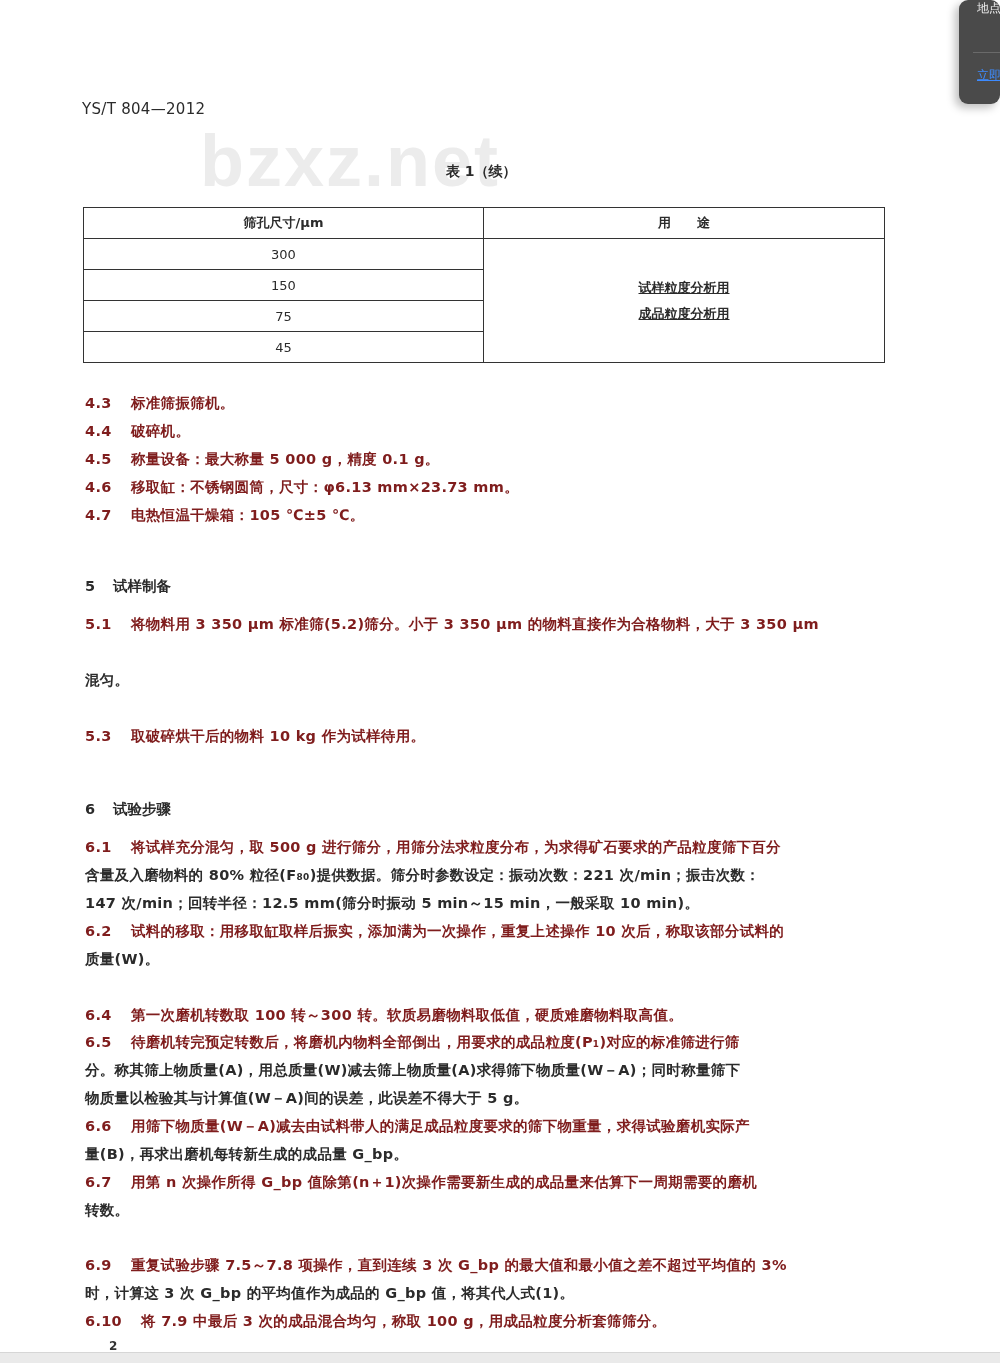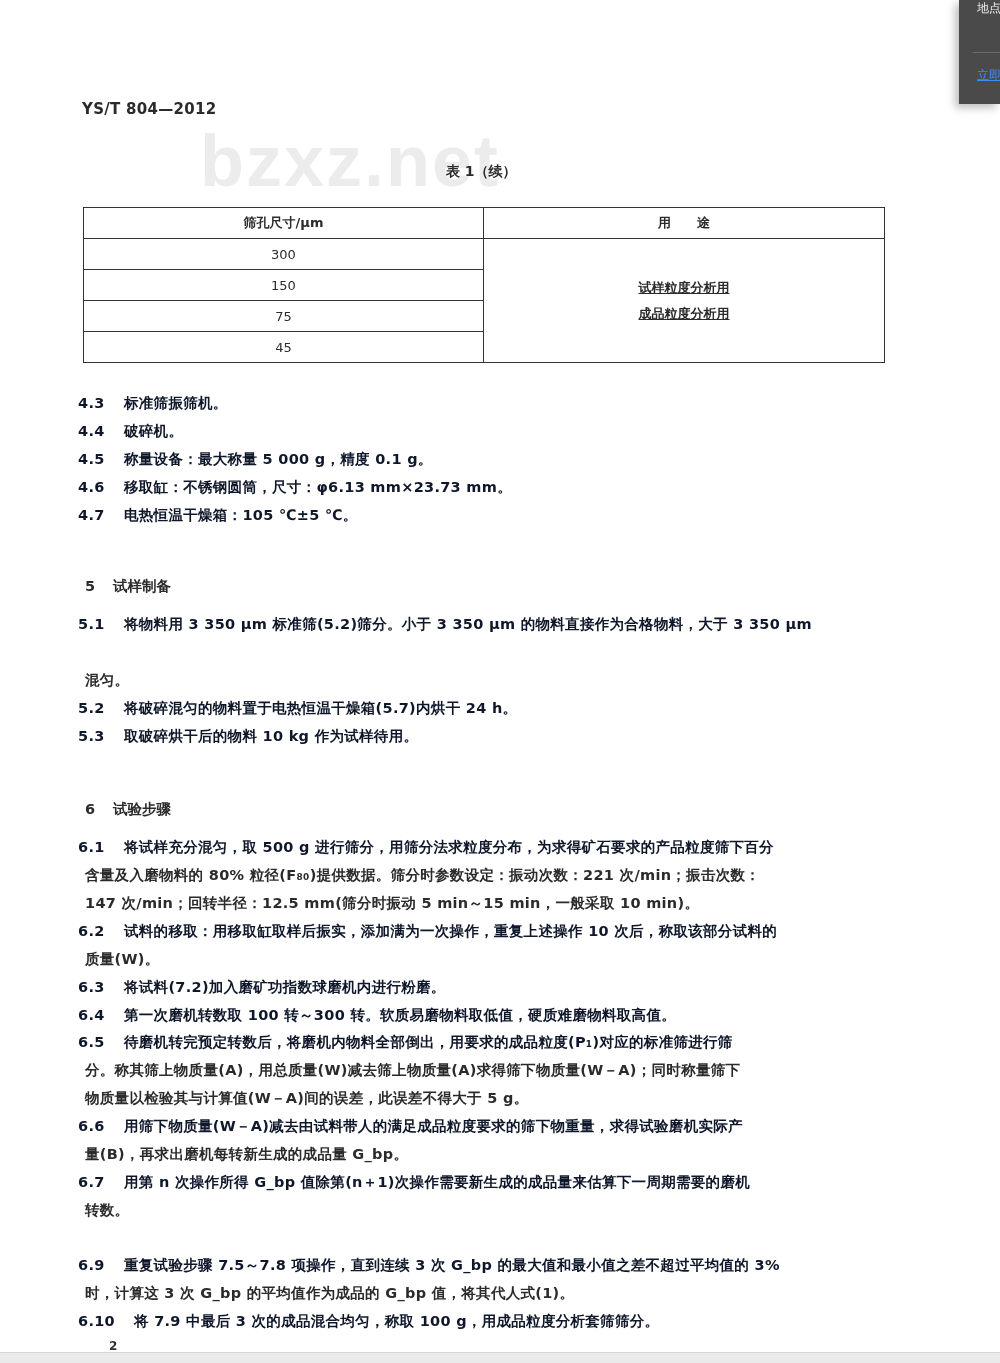--- a/index.html
+++ b/index.html
@@ -4,35 +4,35 @@
 <style>
   html, body { margin: 0; padding: 0; }
   body {
     width: 1000px; height: 1363px; position: relative; overflow: hidden;
     background: #ffffff;
     font-family: "DejaVu Sans", "Liberation Sans", sans-serif;
     color: #2a2a2a;
   }
   .page { position: absolute; left: 0; top: 0; width: 1000px; height: 1352px; background: #fff; }
   .bottom-bar { position: absolute; left: 0; top: 1352px; width: 1000px; height: 11px; background: #eaeaea; border-top: 1px solid #d6d6d6; }
-  .std-code { position: absolute; left: 82px; top: 100px; font-family: "DejaVu Sans", sans-serif; font-weight: bold; font-size: 15px; letter-spacing: 0.3px; color: #2b2b2b; }
+  .std-code { position: absolute; left: 82px; top: 100px; font-family: "DejaVu Sans", sans-serif; font-weight: normal; font-size: 15px; letter-spacing: 0.3px; color: #2b2b2b; }
   .watermark { position: absolute; left: 200px; top: 120px; font-family: "Liberation Sans", sans-serif; font-weight: bold; font-size: 72px; color: #ececec; letter-spacing: 2px; z-index: 0; }
   .table-title { position: absolute; left: 446px; top: 163px; font-size: 14px; font-weight: bold; color: #2b2b2b; z-index: 1; }
   table.sieve { position: absolute; left: 83px; top: 207px; width: 802px; border-collapse: collapse; z-index: 1; font-size: 13px; }
   table.sieve td, table.sieve th { border: 1.5px solid #333; text-align: center; padding: 0; font-weight: normal; color: #2b2b2b; }
   table.sieve th { height: 30px; font-weight: bold; font-size: 13px; margin-top: 45px; }
   table.sieve td.size { height: 30px; width: 399px; text-align: center; }
   table.sieve td.use { line-height: 26px; font-weight: bold; text-decoration: underline; }
-  .line { position: absolute; left: 78px; font-size: 14.5px; font-weight: bold; color: #0f172a; white-space: nowrap; letter-spacing: 0.3px; }
+  .line { position: absolute; left: 85px; font-size: 14.5px; font-weight: bold; color: #7f1d1d; white-space: nowrap; letter-spacing: 0.3px; }
   .line .num { display: inline-block; width: 46px; font-weight: bold; }
   .cont { position: absolute; left: 85px; font-size: 14.5px; font-weight: bold; color: #2b2b2b; white-space: nowrap; letter-spacing: 0.3px; }
   .heading { position: absolute; left: 85px; font-size: 14.5px; font-weight: bold; color: #2b2b2b; margin-top: 16px; }
   .heading .num { display: inline-block; width: 28px; }
   .page-num { position: absolute; left: 109px; top: 1339px; font-size: 12px; font-weight: bold; color: #333; }
-  .popup { position: absolute; left: 959px; top: 0; width: 41px; height: 104px; background: #4a4a4a; box-shadow: -4px 4px 8px rgba(0,0,0,0.25); overflow: hidden; }
+  .popup { position: absolute; left: 959px; top: 0; width: 41px; height: 104px; background: #4a4a4a; box-shadow: -4px 4px 8px rgba(0,0,0,0.25); overflow: hidden; border-radius: 9px; }
   .popup div { position: absolute; left: 18px; font-size: 12px; white-space: nowrap; color: #f0f0f0; }
   .popup .p1 { top: 0px; }
   .popup .p2 { top: 24px; margin-left: 44px; }
   .popup .sep { top: 52px; left: 14px; width: 40px; height: 1px; background: #6a6a6a; }
   .popup .link { top: 67px; color: #3d8bff; text-decoration: underline; }
 </style>
 </head>
 <body>
 
 <div class="page">
@@ -68,33 +68,31 @@
   <div class="line" style="top:394px"><span class="num">4.3</span><span>标准筛振筛机。</span></div>
   <div class="line" style="top:422px"><span class="num">4.4</span><span>破碎机。</span></div>
   <div class="line" style="top:450px"><span class="num">4.5</span><span>称量设备：最大称量 5 000 g，精度 0.1 g。</span></div>
   <div class="line" style="top:478px"><span class="num">4.6</span><span>移取缸：不锈钢圆筒，尺寸：φ6.13 mm×23.73 mm。</span></div>
   <div class="line" style="top:506px"><span class="num">4.7</span><span>电热恒温干燥箱：105 ℃±5 ℃。</span></div>
 
   <div class="heading" style="top:561px"><span class="num">5</span><span>试样制备</span></div>
 
   <div class="line" style="top:615px"><span class="num">5.1</span><span>将物料用 3 350 μm 标准筛(5.2)筛分。小于 3 350 μm 的物料直接作为合格物料，大于 3 350 μm</span></div>
   <div class="cont" style="top:671px">混匀。</div>
-  <div class="line" style="top:699px"><span class="num">5.2</span><span>将破碎混匀的物料置于电热恒温干燥箱(5.7)内烘干 24 h。</span></div>
   <div class="line" style="top:727px"><span class="num">5.3</span><span>取破碎烘干后的物料 10 kg 作为试样待用。</span></div>
 
   <div class="heading" style="top:784px"><span class="num">6</span><span>试验步骤</span></div>
 
   <div class="line" style="top:838px"><span class="num">6.1</span><span>将试样充分混匀，取 500 g 进行筛分，用筛分法求粒度分布，为求得矿石要求的产品粒度筛下百分</span></div>
   <div class="cont" style="top:866px">含量及入磨物料的 80% 粒径(F₈₀)提供数据。筛分时参数设定：振动次数：221 次/min；振击次数：</div>
   <div class="cont" style="top:894px">147 次/min；回转半径：12.5 mm(筛分时振动 5 min～15 min，一般采取 10 min)。</div>
 
   <div class="line" style="top:922px"><span class="num">6.2</span><span>试料的移取：用移取缸取样后振实，添加满为一次操作，重复上述操作 10 次后，称取该部分试料的</span></div>
   <div class="cont" style="top:950px">质量(W)。</div>
 
-  <div class="line" style="top:978px"><span class="num">6.3</span><span>将试料(7.2)加入磨矿功指数球磨机内进行粉磨。</span></div>
   <div class="line" style="top:1006px"><span class="num">6.4</span><span>第一次磨机转数取 100 转～300 转。软质易磨物料取低值，硬质难磨物料取高值。</span></div>
 
   <div class="line" style="top:1033px"><span class="num">6.5</span><span>待磨机转完预定转数后，将磨机内物料全部倒出，用要求的成品粒度(P₁)对应的标准筛进行筛</span></div>
   <div class="cont" style="top:1061px">分。称其筛上物质量(A)，用总质量(W)减去筛上物质量(A)求得筛下物质量(W－A)；同时称量筛下</div>
   <div class="cont" style="top:1089px">物质量以检验其与计算值(W－A)间的误差，此误差不得大于 5 g。</div>
 
   <div class="line" style="top:1117px"><span class="num">6.6</span><span>用筛下物质量(W－A)减去由试料带人的满足成品粒度要求的筛下物重量，求得试验磨机实际产</span></div>
   <div class="cont" style="top:1145px">量(B)，再求出磨机每转新生成的成品量 G_bp。</div>
 
   <div class="line" style="top:1173px"><span class="num">6.7</span><span>用第 n 次操作所得 G_bp 值除第(n＋1)次操作需要新生成的成品量来估算下一周期需要的磨机</span></div>

